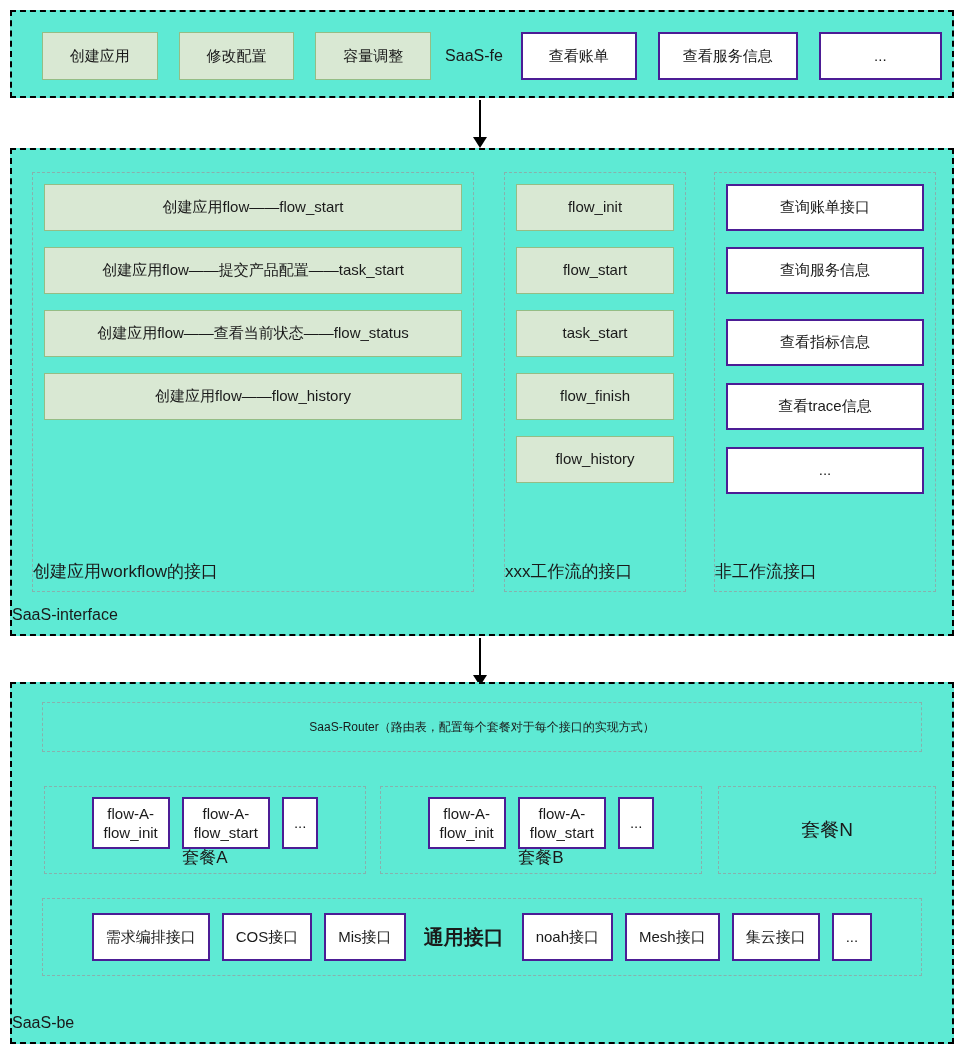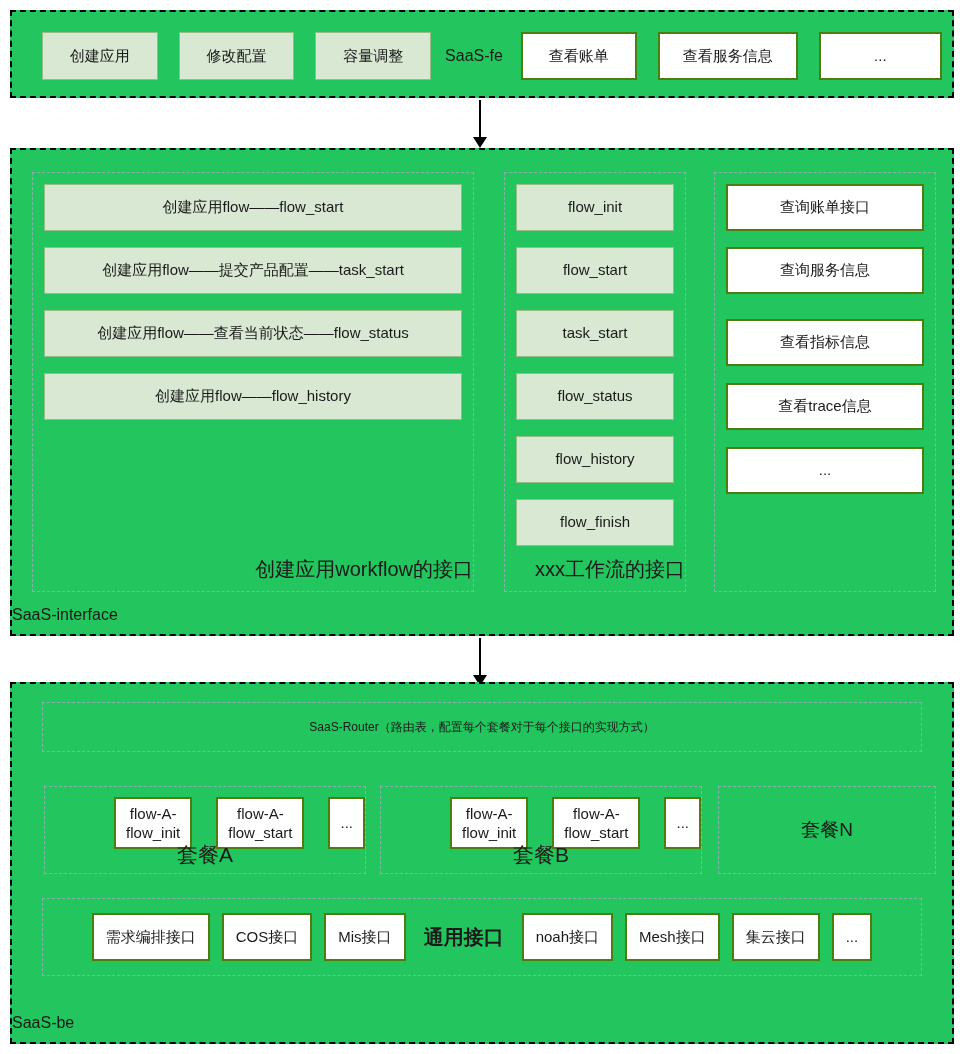--- a/index.html
+++ b/index.html
@@ -16,21 +16,21 @@
     overflow: hidden;
   }
 
   
   .layer {
     position: absolute;
     left: 10px;
     right: 6px;
     border: 2px dashed #000000;
     box-sizing: border-box;
-    background: #22c55e;
+    background: #5eead4;
   }
   #layer-fe   { top: 10px;  height: 88px; }
   #layer-intf { top: 148px; height: 488px; }
   #layer-be   { top: 682px; height: 362px; }
 
   
   .arrow {
     position: absolute;
     left: 479px;
     width: 2px;
@@ -58,21 +58,21 @@
     font-size: 15px;
     line-height: 1.25;
     white-space: nowrap;
   }
   .box.green {
     background: #d9e8d3;
     border: 1.5px solid #95bd85;
   }
   .box.white {
     background: #ffffff;
-    border: 2px solid #4d7c0f;
+    border: 2px solid #4c1d95;
   }
 
   
   #fe-row {
     position: absolute;
     top: 20px;
     left: 10px;
     right: 10px;
     height: 48px;
     display: flex;
@@ -98,22 +98,22 @@
   #col-nonflow  { left: 702px; width: 222px; }
 
   .col-inner {
     position: absolute;
     top: 11px; left: 11px; right: 11px;
   }
   .col-caption {
     position: absolute;
     bottom: 8px;
     left: 0; right: 0;
-    text-align: right;
-    font-size: 20px;
+    text-align: left;
+    font-size: 17px;
   }
 
   #col-workflow .row-box { height: 47px; margin-bottom: 16px; }
   #col-xxx      .row-box { height: 47px; margin-bottom: 16px; }
   #col-nonflow  .row-box { height: 47px; margin-bottom: 16px; }
   #col-nonflow  .col-inner { top: 11px; }
   #col-nonflow  .row-box:nth-child(3),
   #col-nonflow  .row-box:nth-child(4),
   #col-nonflow  .row-box:nth-child(5) { margin-bottom: 17px; }
   #col-nonflow  .row-box:nth-child(2) { margin-bottom: 25px; }
@@ -148,35 +148,35 @@
     box-sizing: border-box;
   }
   #pkg-a { left: 32px;  width: 322px; }
   #pkg-b { left: 368px; width: 322px; }
   #pkg-n { left: 706px; width: 218px; }
 
   .pkg-items {
     position: absolute;
     top: 10px; left: 0; right: 0;
     display: flex;
-    justify-content: flex-end;
-    gap: 24px;
+    justify-content: center;
+    gap: 12px;
   }
   .pkg-items .box {
     height: 52px;
     padding: 0 10px;
     flex-direction: column;
     justify-content: center;
     line-height: 1.28;
   }
   .pkg-caption {
     position: absolute;
     bottom: 4px; left: 0; right: 0;
     text-align: center;
-    font-size: 21px;
+    font-size: 17px;
   }
   .pkg-center {
     display: flex;
     align-items: center;
     justify-content: center;
     height: 100%;
     font-size: 19px;
   }
 
   #common {
@@ -228,35 +228,35 @@
       <div class="box green row-box">创建应用flow——flow_history</div>
     </div>
     <div class="col-caption">创建应用workflow的接口</div>
   </div>
 
   <div class="col" id="col-xxx">
     <div class="col-inner">
       <div class="box green row-box">flow_init</div>
       <div class="box green row-box">flow_start</div>
       <div class="box green row-box">task_start</div>
-      <div class="box green row-box">flow_status</div>
+      <div class="box green row-box">flow_finish</div>
       <div class="box green row-box">flow_history</div>
-      <div class="box green row-box">flow_finish</div>
     </div>
     <div class="col-caption">xxx工作流的接口</div>
   </div>
 
   <div class="col" id="col-nonflow">
     <div class="col-inner">
       <div class="box white row-box">查询账单接口</div>
       <div class="box white row-box">查询服务信息</div>
       <div class="box white row-box">查看指标信息</div>
       <div class="box white row-box">查看trace信息</div>
       <div class="box white row-box">...</div>
     </div>
+    <div class="col-caption">非工作流接口</div>
   </div>
 
   <div class="layer-caption" id="intf-caption">SaaS-interface</div>
 </div>
 
 <div class="arrow" id="arrow-2">
   <div class="head"></div>
 </div>
 
 <div class="layer" id="layer-be">

